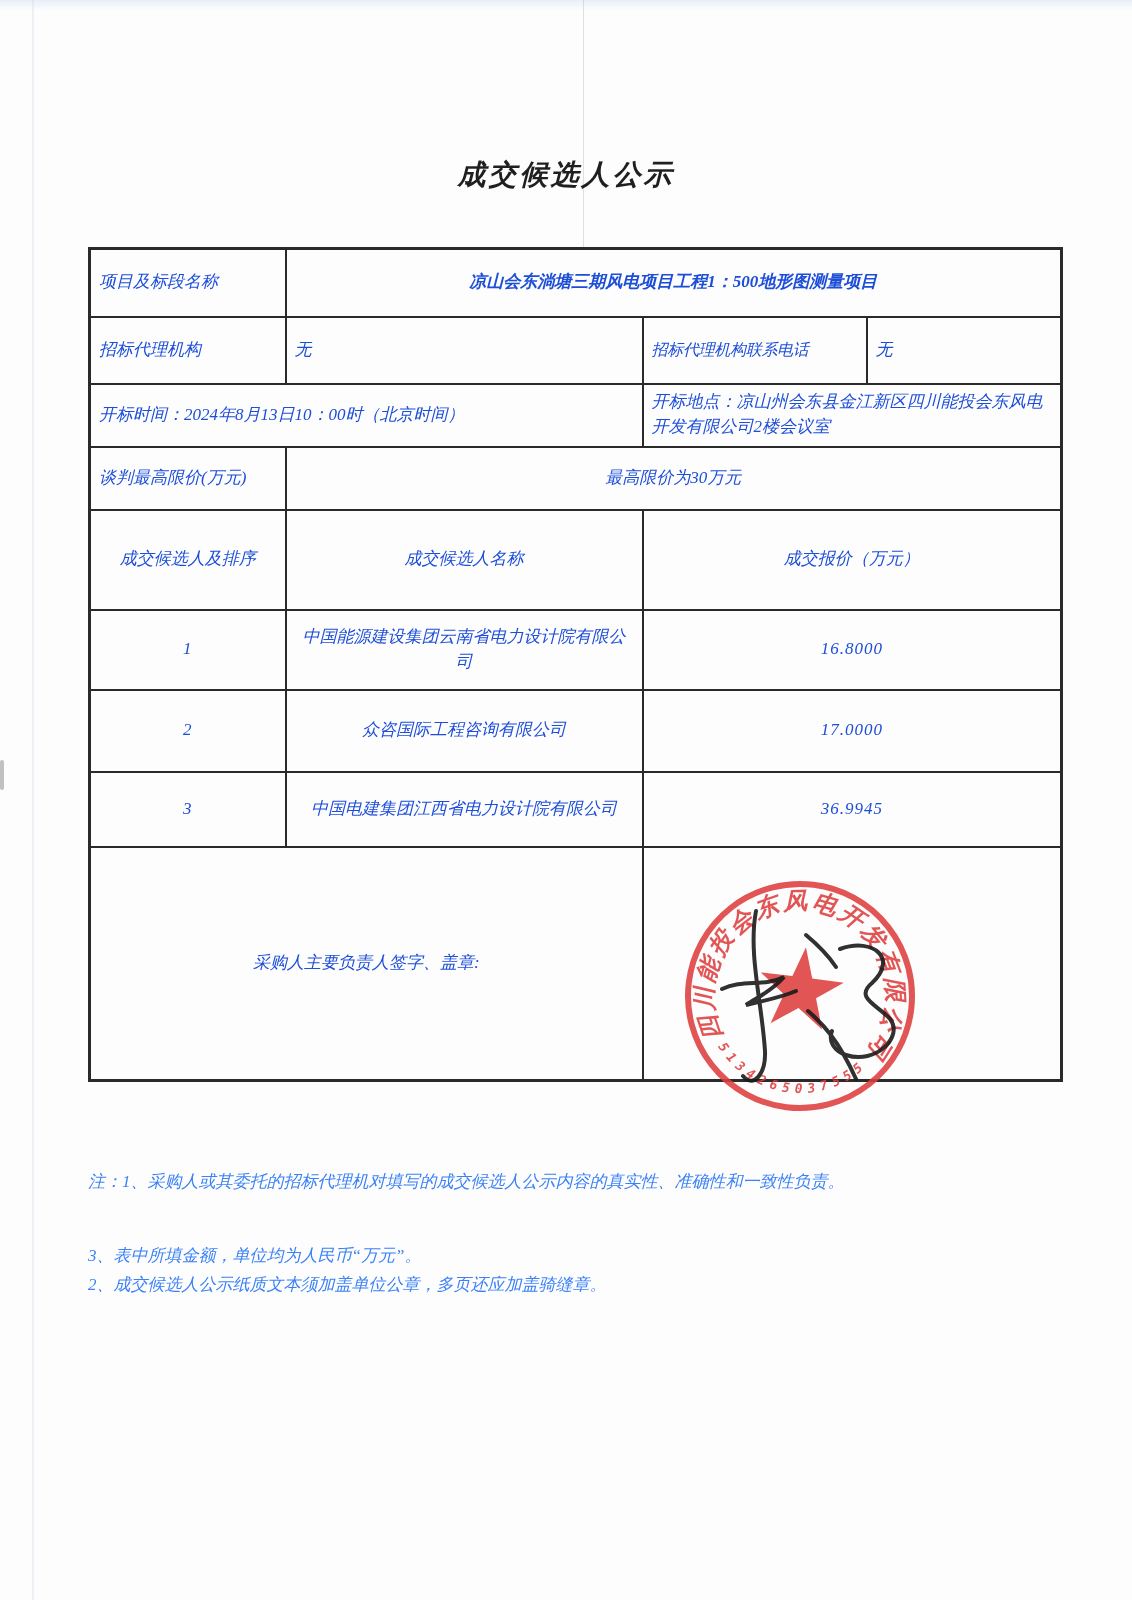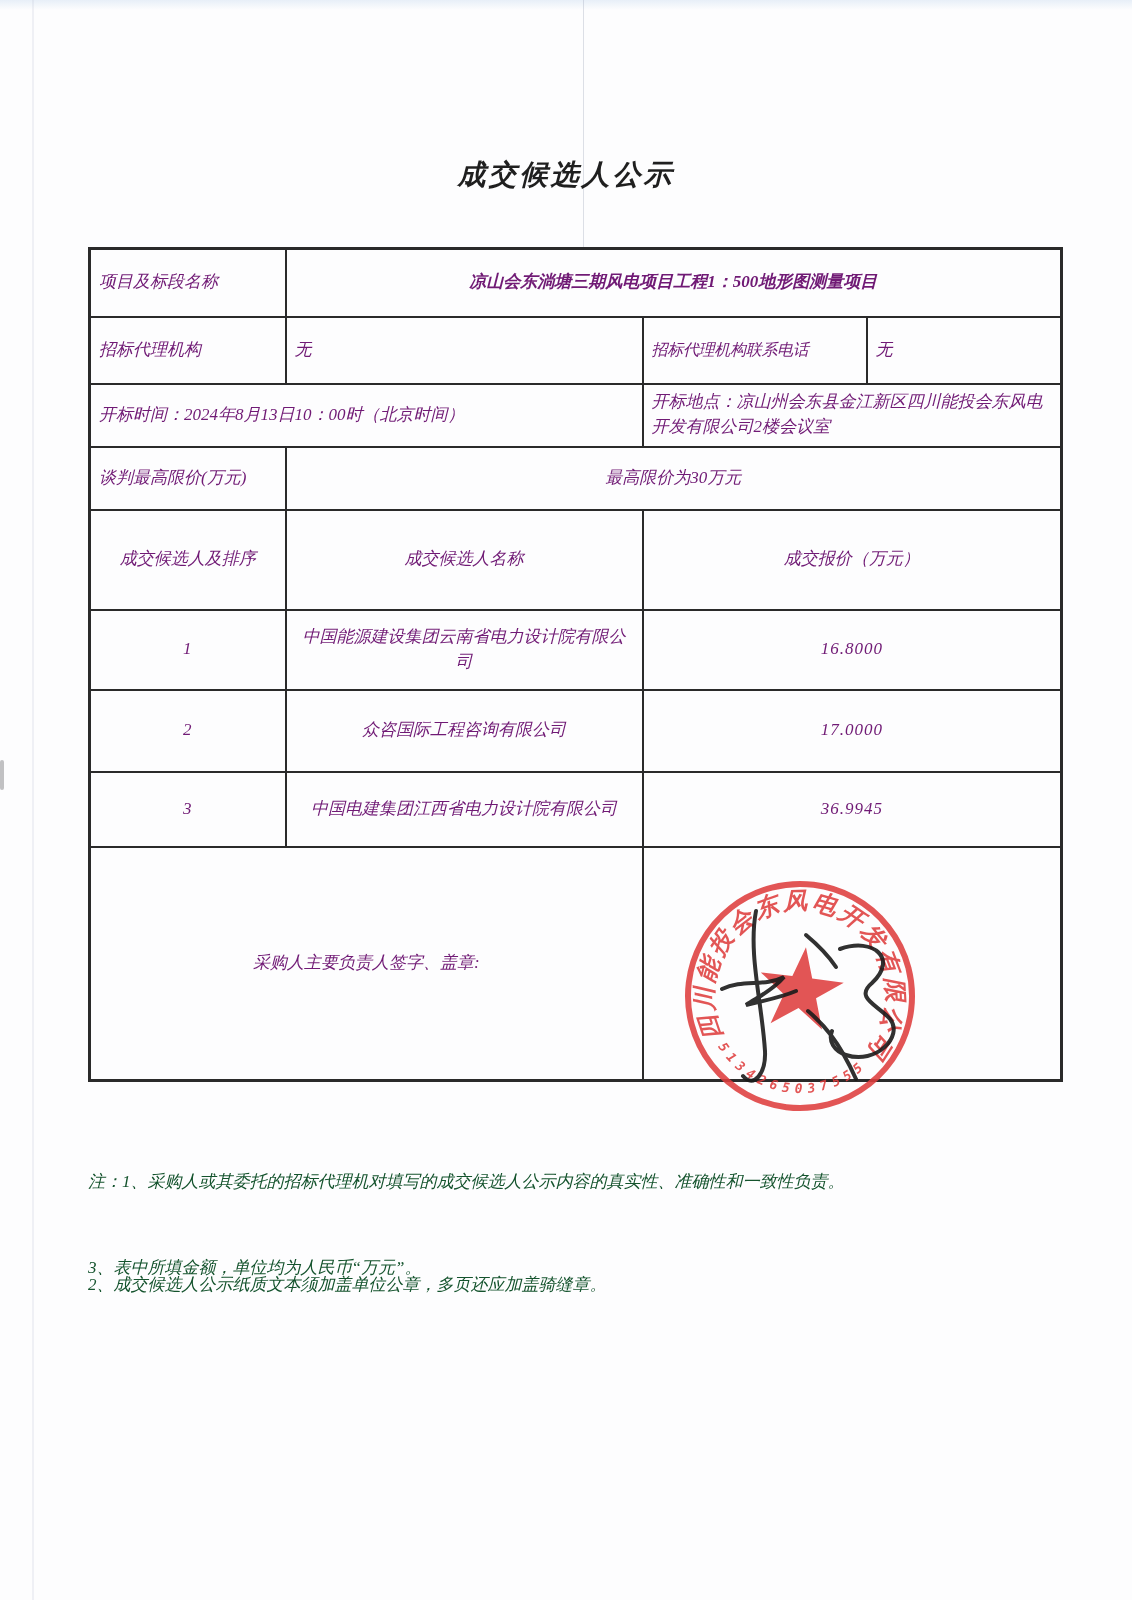--- a/index.html
+++ b/index.html
@@ -26,39 +26,39 @@
 
   .doc-title {
     position: absolute; left: 0; top: 156px; width: 1132px;
     text-align: center; font-size: 28px; font-weight: bold;
     letter-spacing: 3px; color: #1f1f1f;
   }
 
   table.main {
     position: absolute; left: 88px; top: 247px;
     width: 972px; border-collapse: collapse; table-layout: fixed;
-    font-size: 17px; color: #701a75; border-radius: 20px;
+    font-size: 17px; color: #1d4ed8; border-radius: 20px;
   }
   table.main, table.main td { border: 2px solid #2a2a2a; }
   table.main { border-width: 3px; }
   table.main td { padding: 4px 8px; vertical-align: middle; line-height: 1.45; }
   td.lbl { text-align: left; }
   td.ctr { text-align: center; }
   td.val { text-align: left; }
   td.tight { font-size: 16px; padding: 4px 5px; letter-spacing: -0.3px; }
   td.bold { font-weight: bold; }
   .num { font-family: "Liberation Serif", "DejaVu Serif", serif; letter-spacing: 1px; }
 
   .stamp-wrap { position: absolute; left: 681px; top: 877px; width: 238px; height: 238px; }
   .sig-wrap   { position: absolute; left: 688px; top: 893px; width: 256px; height: 220px; }
 
-  .notes { position: absolute; left: 88px; width: 960px; font-size: 17px; color: #14532d; }
+  .notes { position: absolute; left: 88px; width: 960px; font-size: 17px; color: #3b82f6; }
   .note-1 { top: 1170px; }
   .note-2 { top: 1273px; }
-  .note-3 { top: 1244px; margin-top: 12px; }
+  .note-3 { top: 1244px; }
 </style>
 </head>
 <body>
 
 <div class="page">
 
   <div class="scan-top-tint"></div>
   <div class="scan-line-a"></div>
   <div class="scan-line-b"></div>
   <div class="scan-mark"></div>

